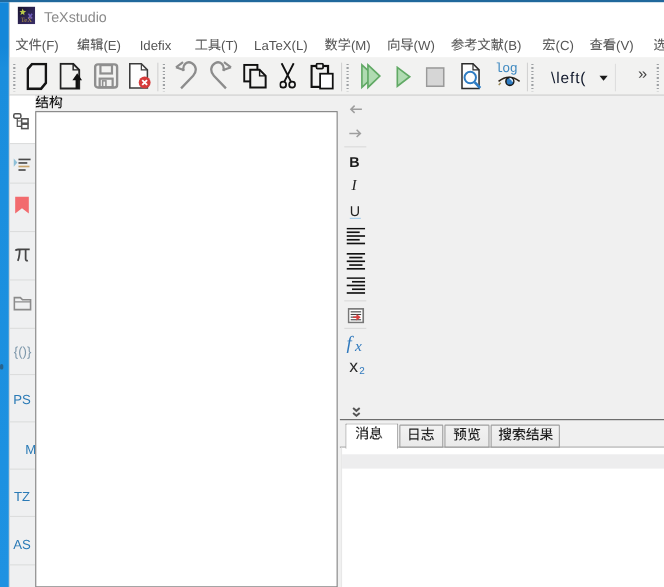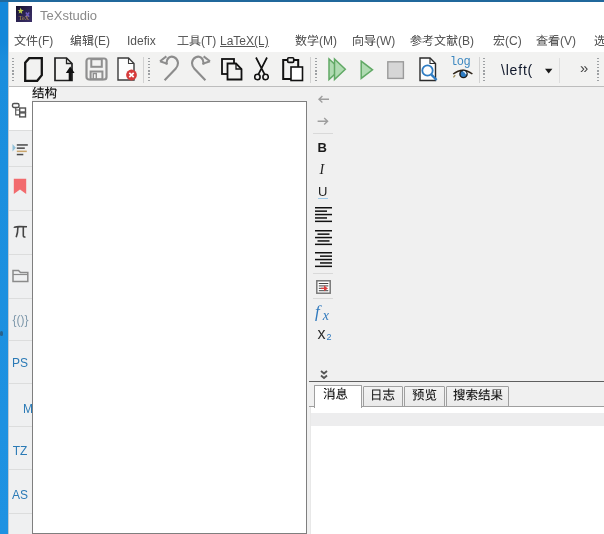--- a/index.html
+++ b/index.html
@@ -59,21 +59,21 @@
     <use href="#g7f16" transform="translate(0,0) scale(0.5000)"></use>
     <use href="#g8f91" transform="translate(12,0) scale(0.5000)"></use>
   </svg>
 <div style="position:absolute;left:94px;top:34px;font:400 12px 'Liberation Sans',sans-serif;color:#555;white-space:nowrap;">(E)</div>
 <div style="position:absolute;left:127px;top:34px;font:400 12px 'Liberation Sans',sans-serif;color:#555;white-space:nowrap;">Idefix</div>
 <svg style="position:absolute;left:177px;top:34px" width="26" height="14" fill="#5e5e5e">
     <use href="#g5de5" transform="translate(0,0) scale(0.5000)"></use>
     <use href="#g5177" transform="translate(12,0) scale(0.5000)"></use>
   </svg>
 <div style="position:absolute;left:201px;top:34px;font:400 12px 'Liberation Sans',sans-serif;color:#555;white-space:nowrap;">(T)</div>
-<div style="position:absolute;left:220px;top:34px;font:400 12px 'Liberation Sans',sans-serif;color:#555;white-space:nowrap;text-decoration:underline;">LaTeX(L)</div>
+<div style="position:absolute;left:231px;top:34px;font:400 12px 'Liberation Sans',sans-serif;color:#555;white-space:nowrap;">LaTeX(L)</div>
 <svg style="position:absolute;left:295px;top:34px" width="26" height="14" fill="#5e5e5e">
     <use href="#g6570" transform="translate(0,0) scale(0.5000)"></use>
     <use href="#g5b66" transform="translate(12,0) scale(0.5000)"></use>
   </svg>
 <div style="position:absolute;left:319px;top:34px;font:400 12px 'Liberation Sans',sans-serif;color:#555;white-space:nowrap;">(M)</div>
 <svg style="position:absolute;left:352px;top:34px" width="26" height="14" fill="#5e5e5e">
     <use href="#g5411" transform="translate(0,0) scale(0.5000)"></use>
     <use href="#g5bfc" transform="translate(12,0) scale(0.5000)"></use>
   </svg>
 <div style="position:absolute;left:376px;top:34px;font:400 12px 'Liberation Sans',sans-serif;color:#555;white-space:nowrap;">(W)</div>

